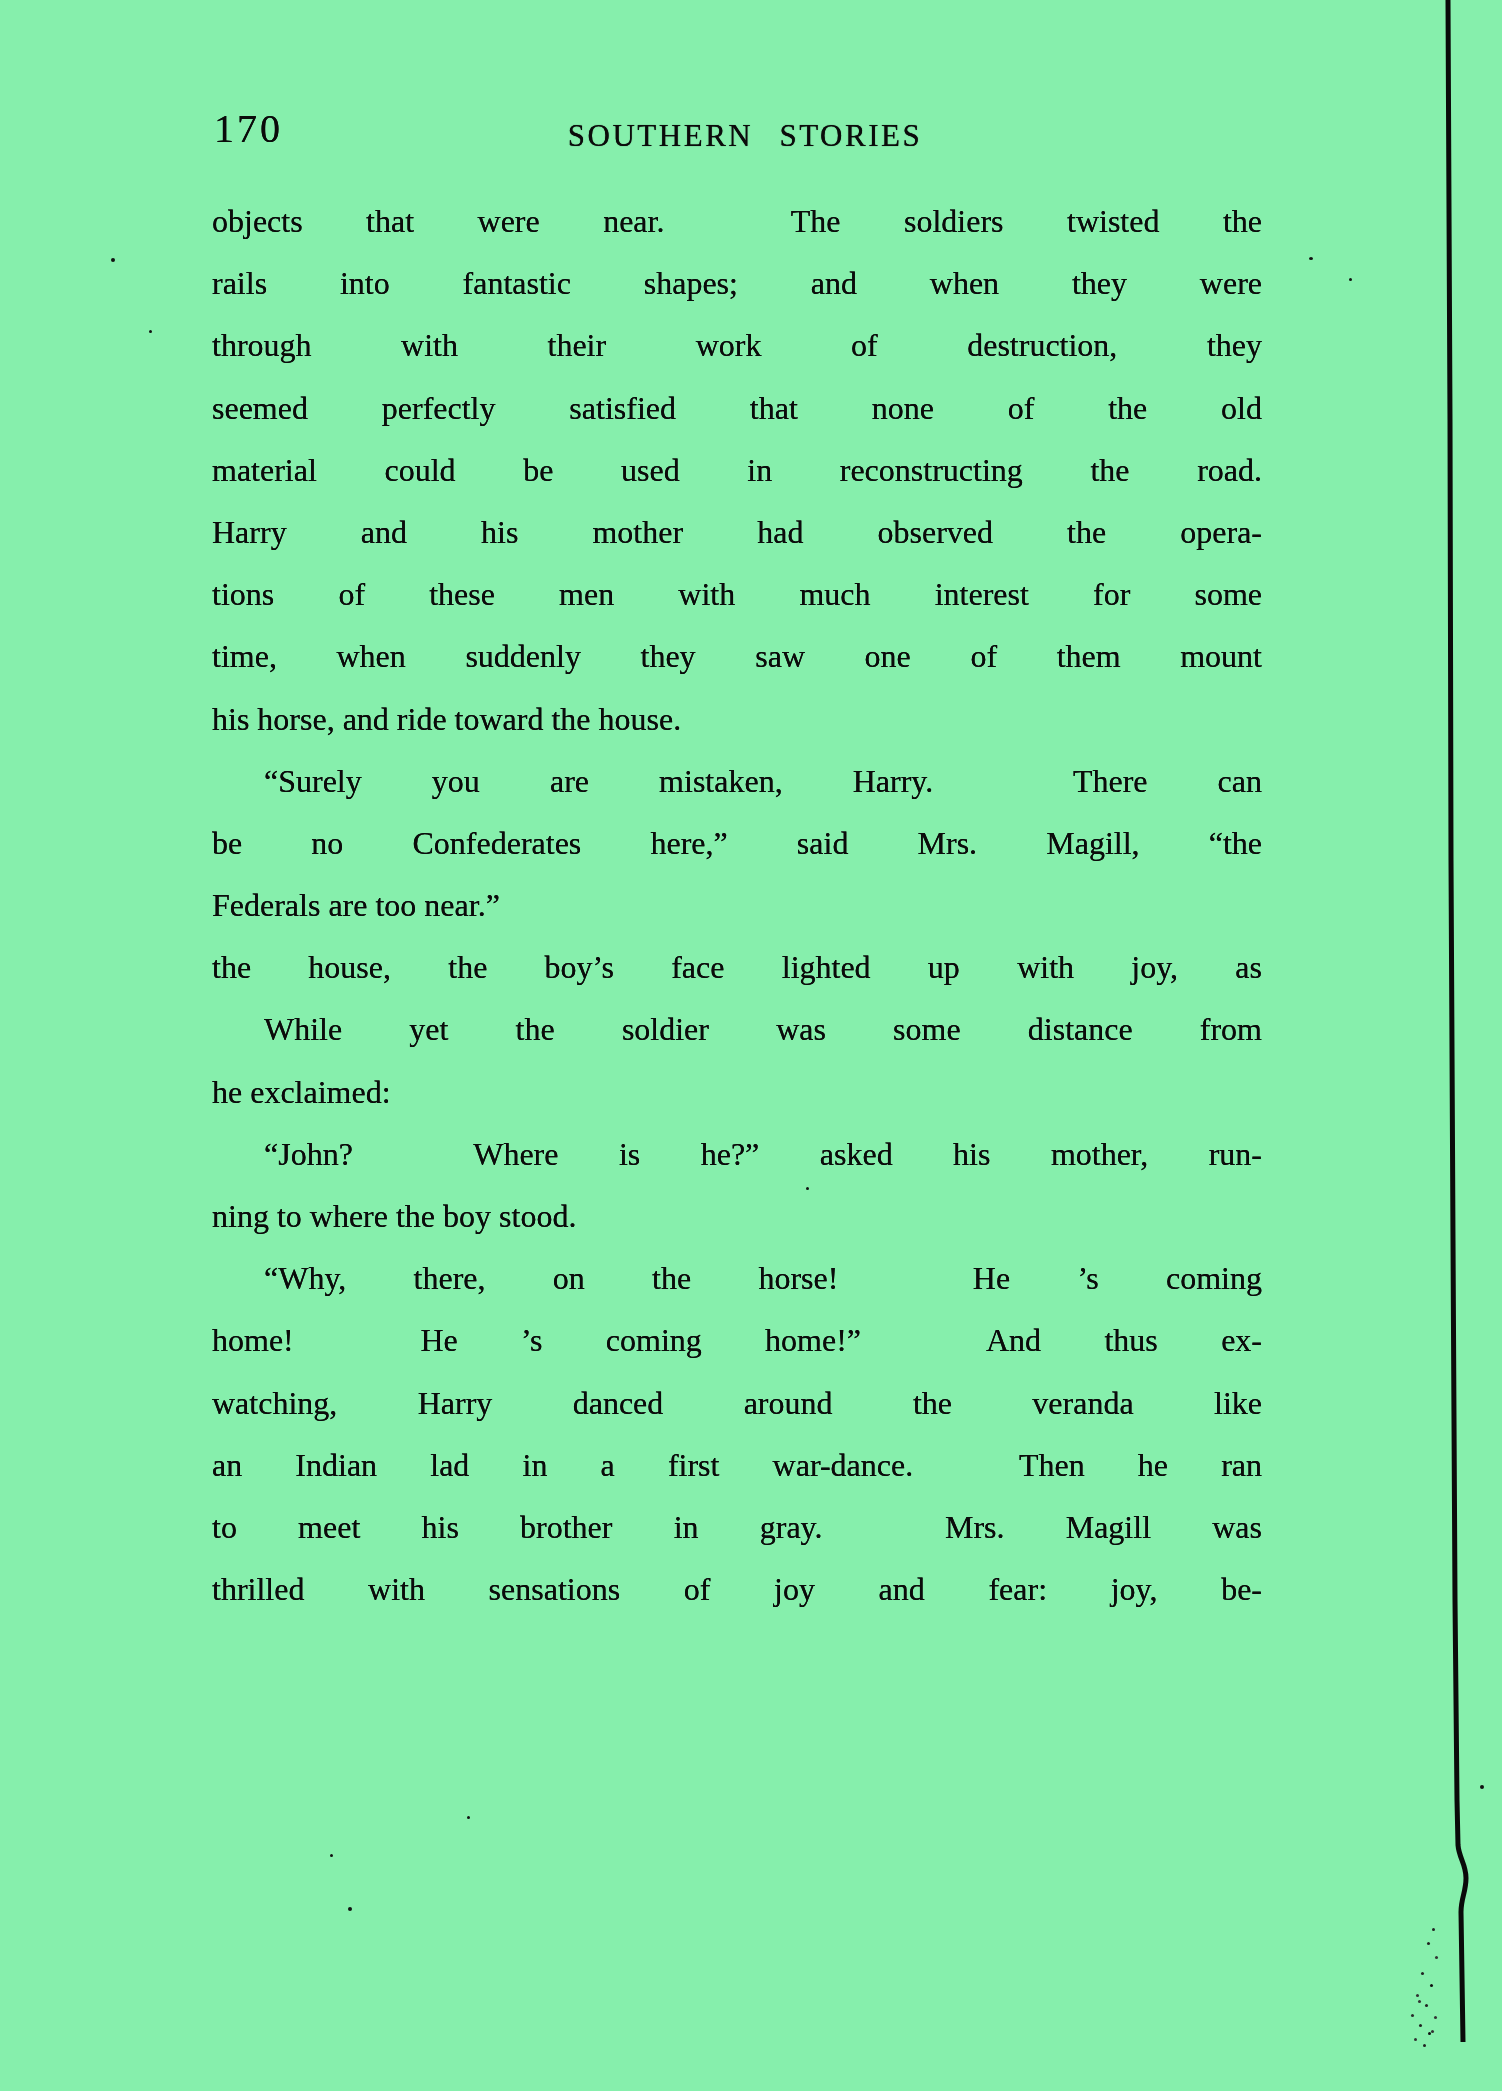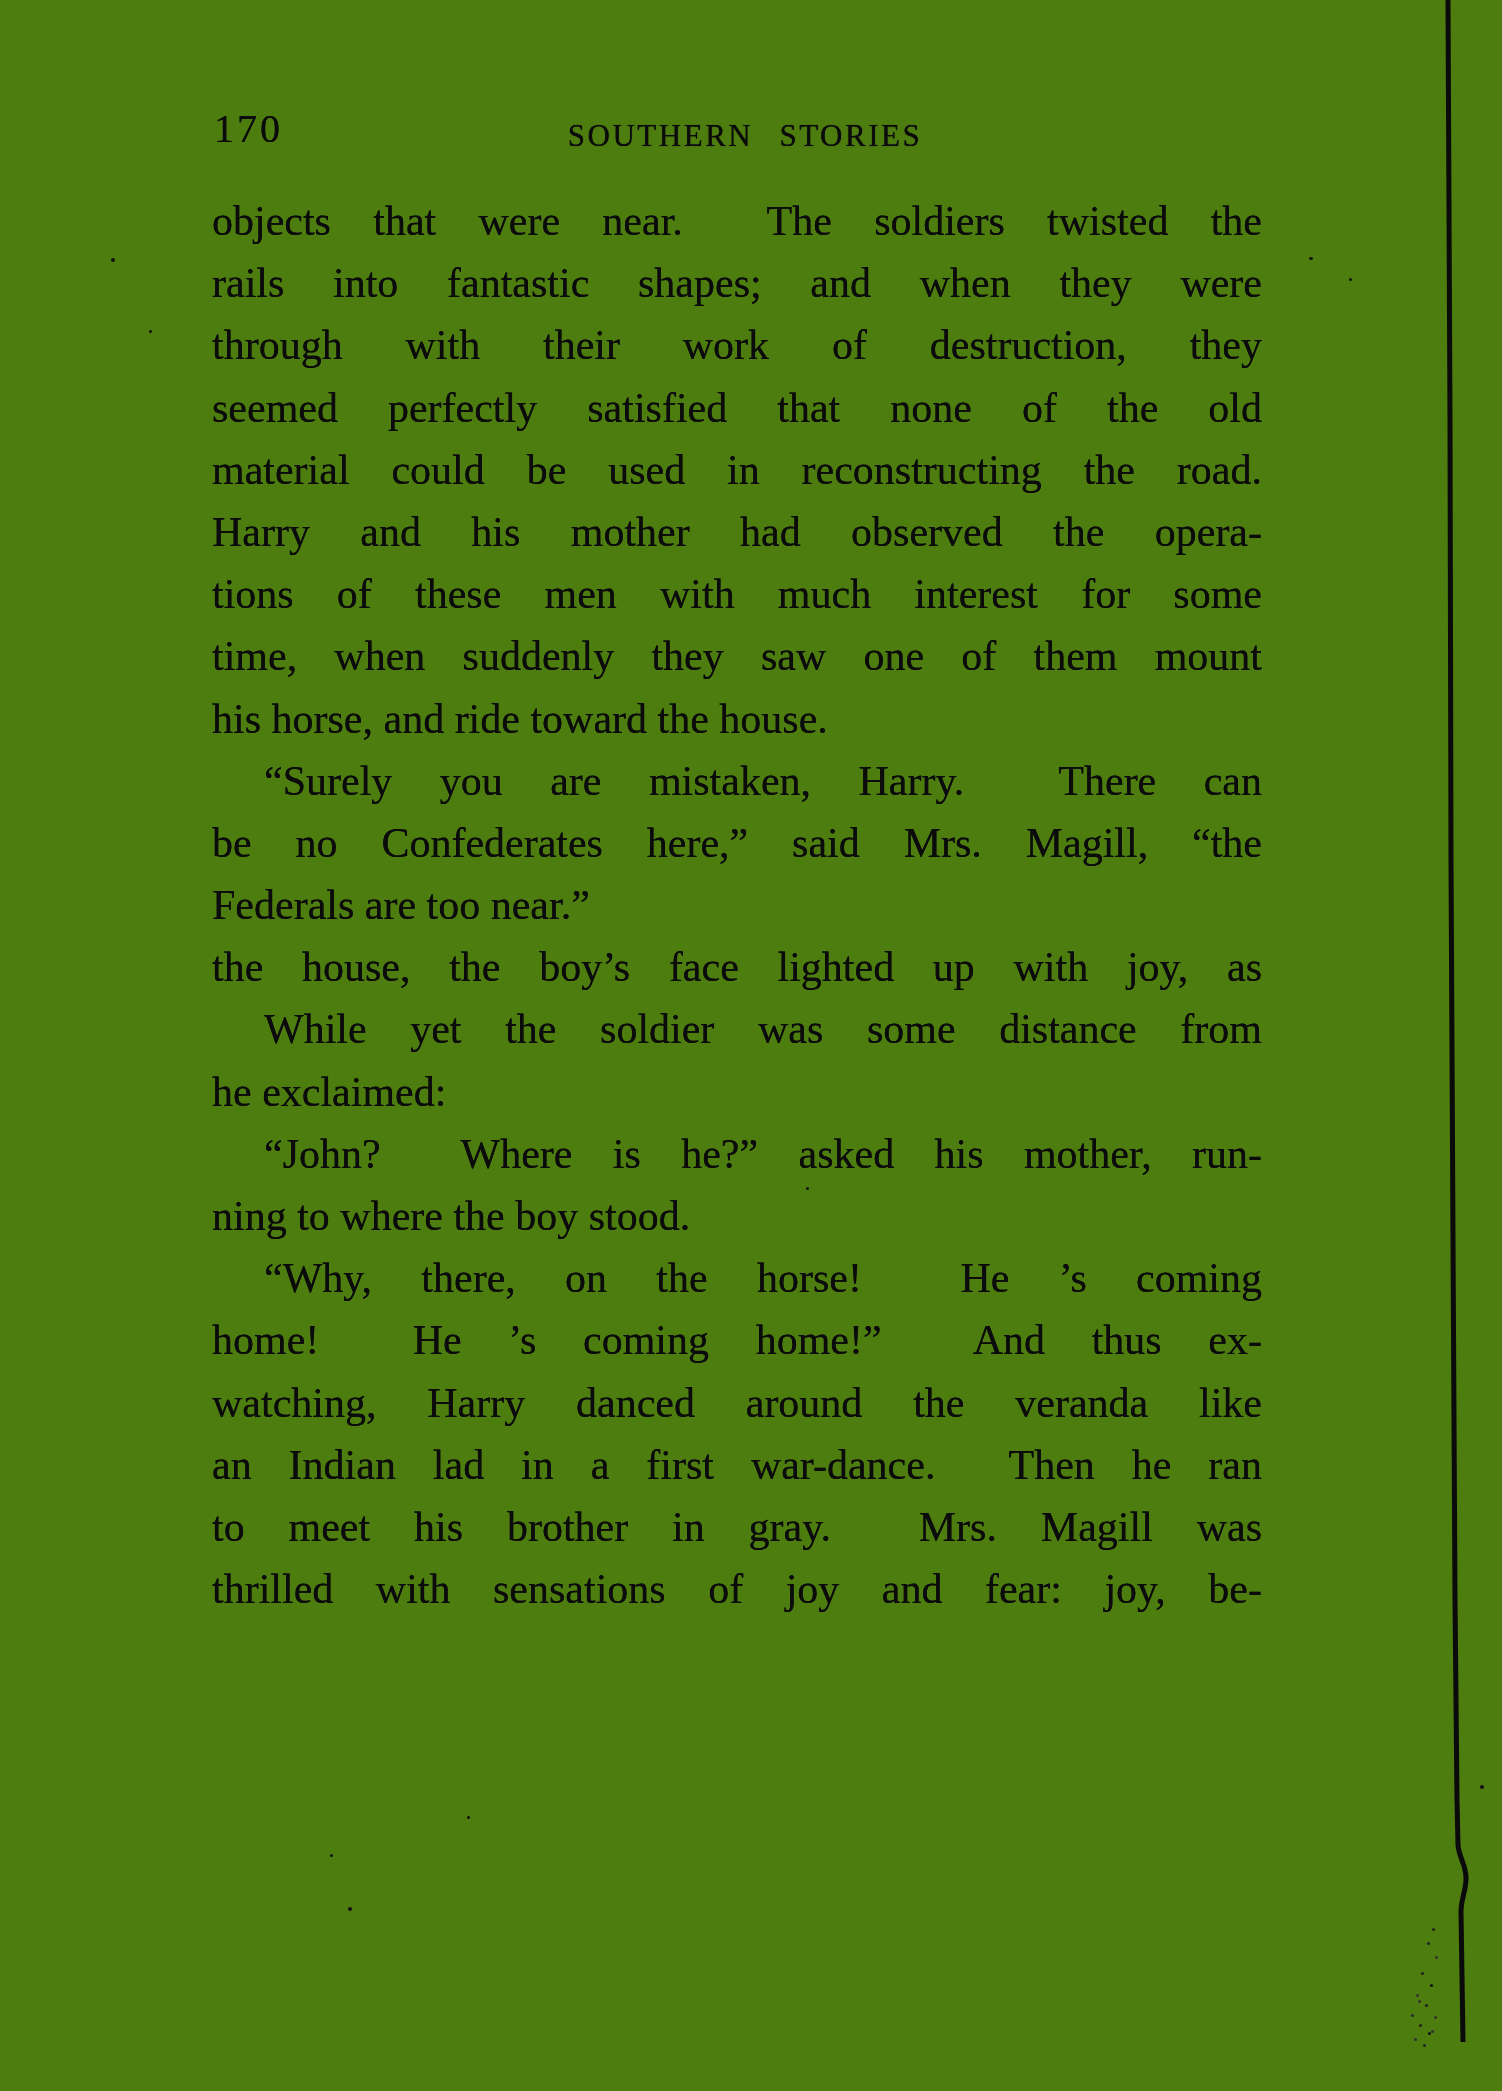--- a/index.html
+++ b/index.html
@@ -1,20 +1,20 @@
 <!DOCTYPE html>
 <html><head>
 <meta charset="utf-8">
 <style>
   html, body { margin: 0; padding: 0; background: #e8e8e8; }
   .page {
     position: relative;
     width: 1502px;
     height: 2091px;
-    background: #4d7c0f;
+    background: #86efac;
     overflow: hidden;
     font-family: "Liberation Serif", "DejaVu Serif", serif;
     color: #0b0b0b;
   }
   .header-row {
     position: absolute;
     left: 212px;
     top: 92px;
     width: 1050px;
     height: 68px;
@@ -36,21 +36,21 @@
     font-size: 31px;
     letter-spacing: 2.5px;
     word-spacing: 16px;
     text-shadow: 0 0 0.7px currentColor;
   }
   .body-text {
     position: absolute;
     left: 212px;
     top: 190px;
     width: 1050px;
-    font-size: 42px;
+    font-size: 32px;
   }
   .line {
     height: 62.2px;
     line-height: 62px;
     white-space: pre-wrap;
     text-align: justify;
     text-align-last: justify;
     text-shadow: 0 0 0.6px currentColor;
   }
   .line.last { text-align-last: left; }

